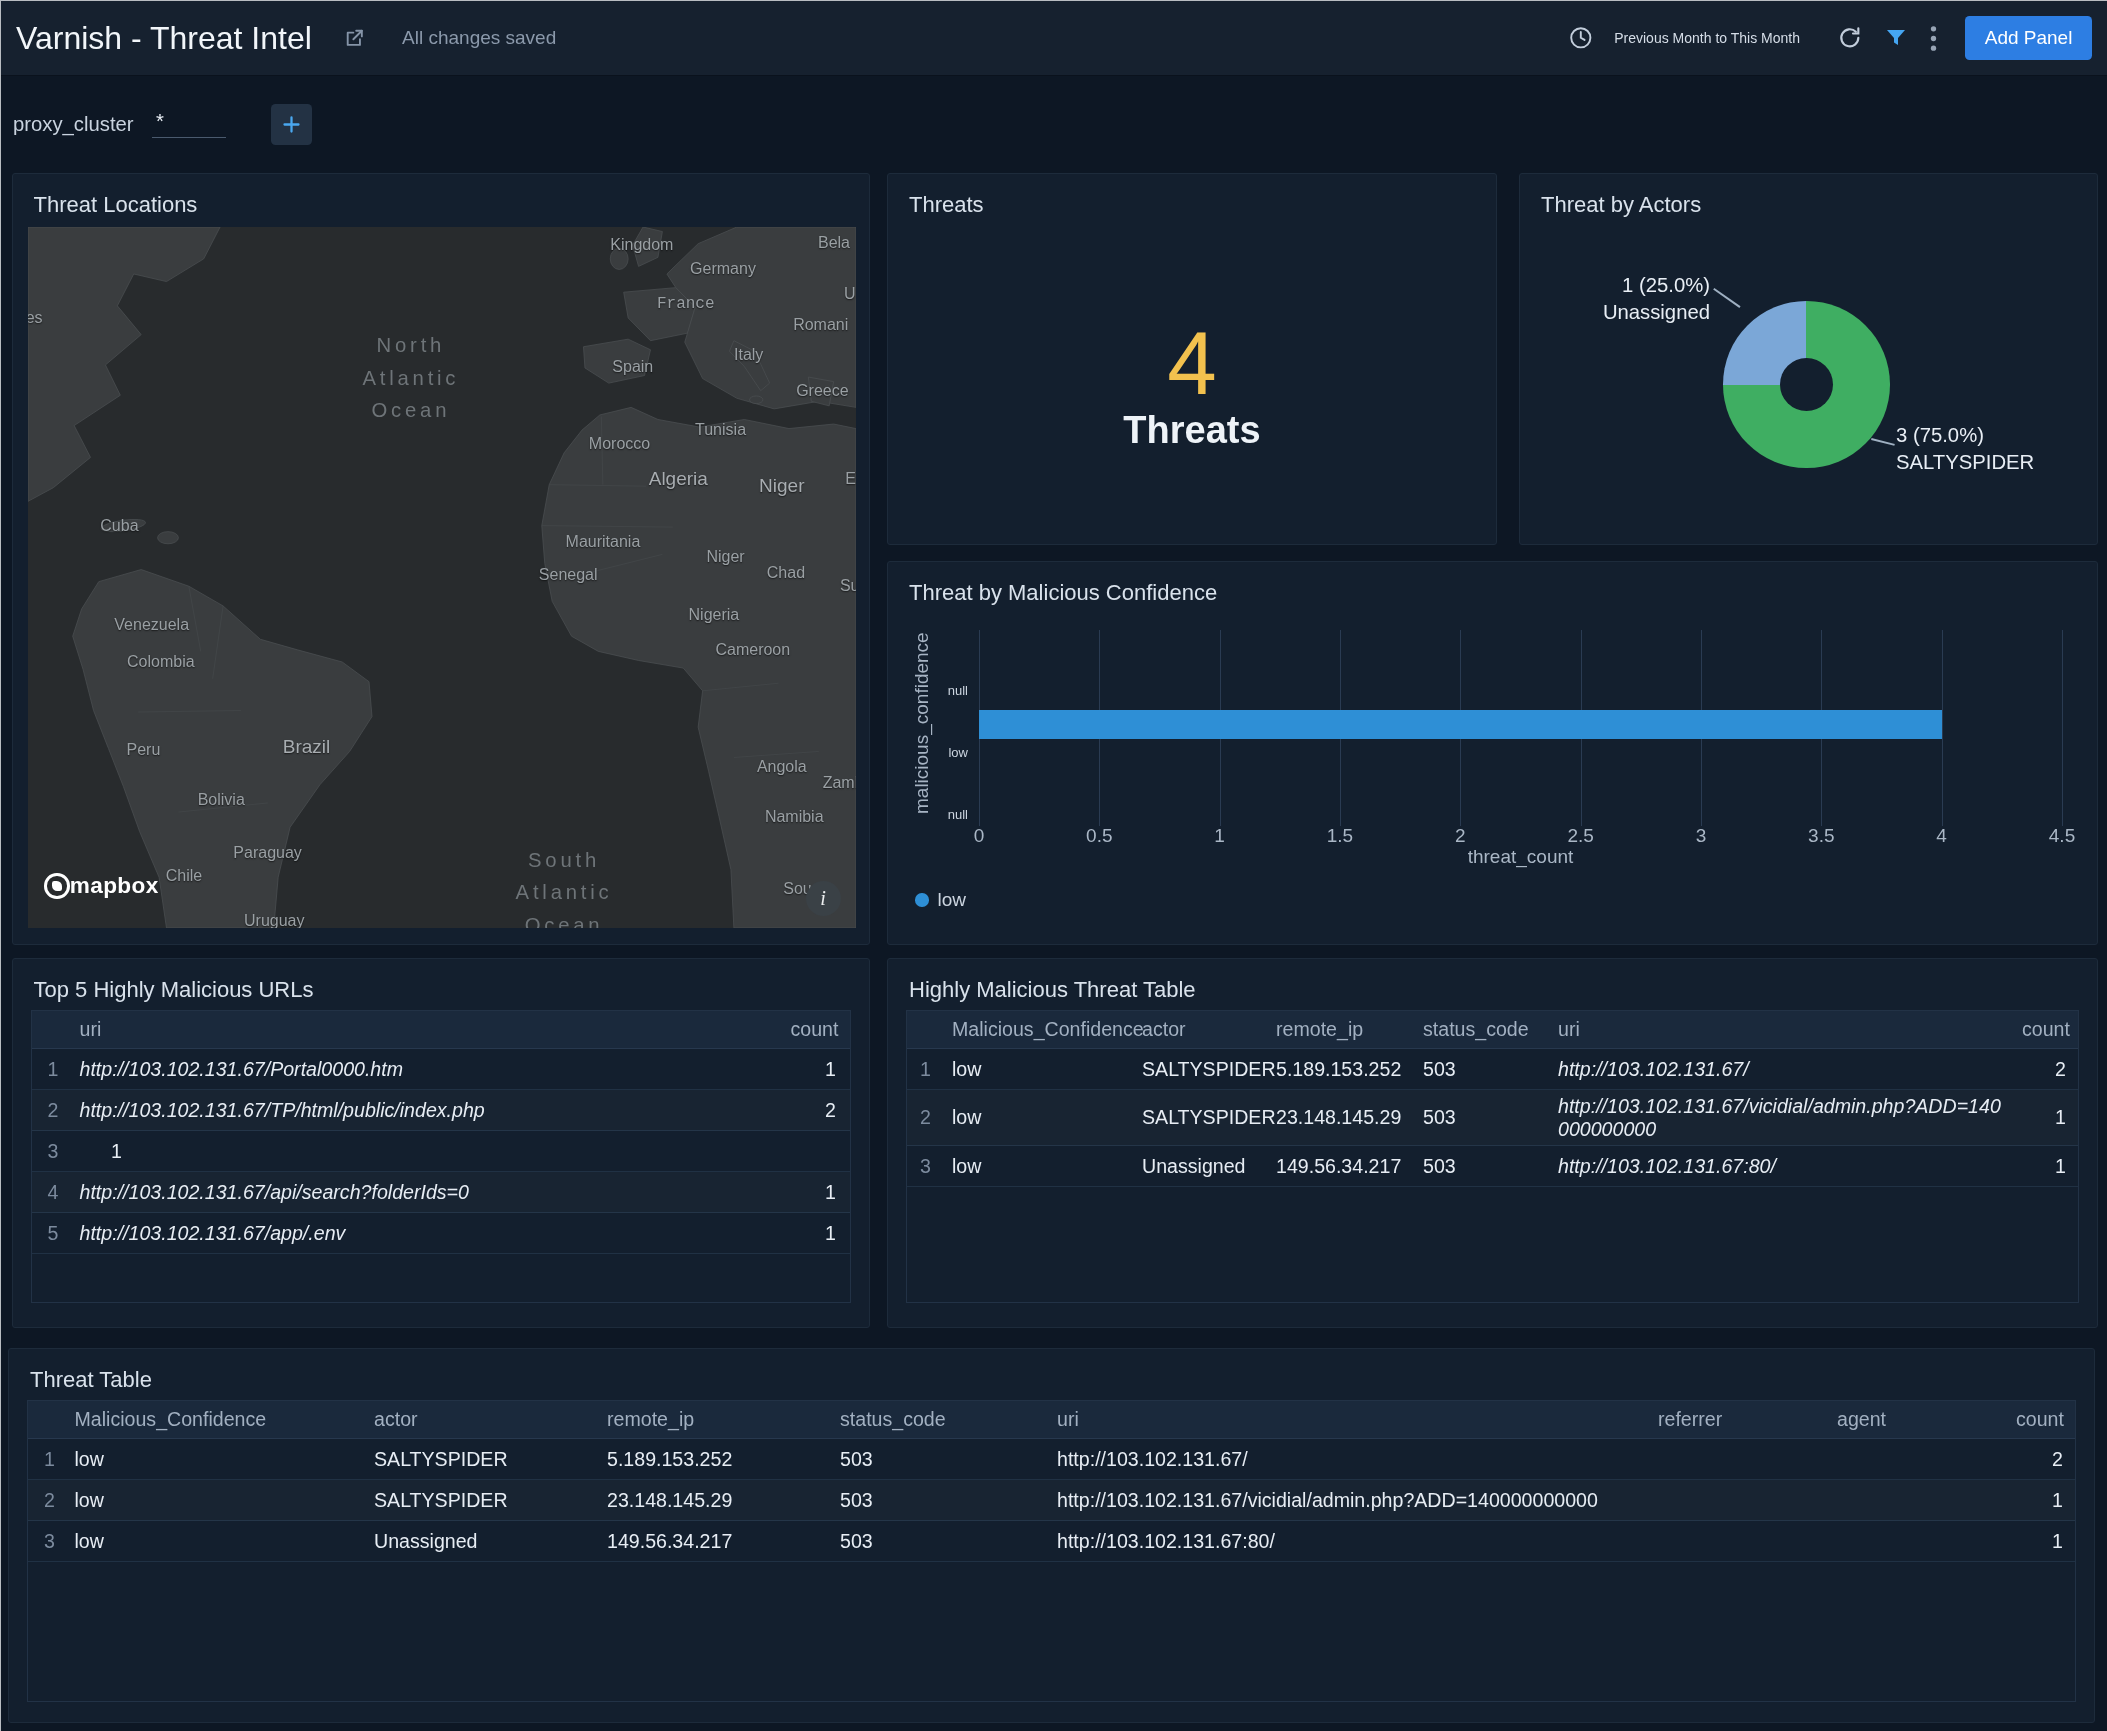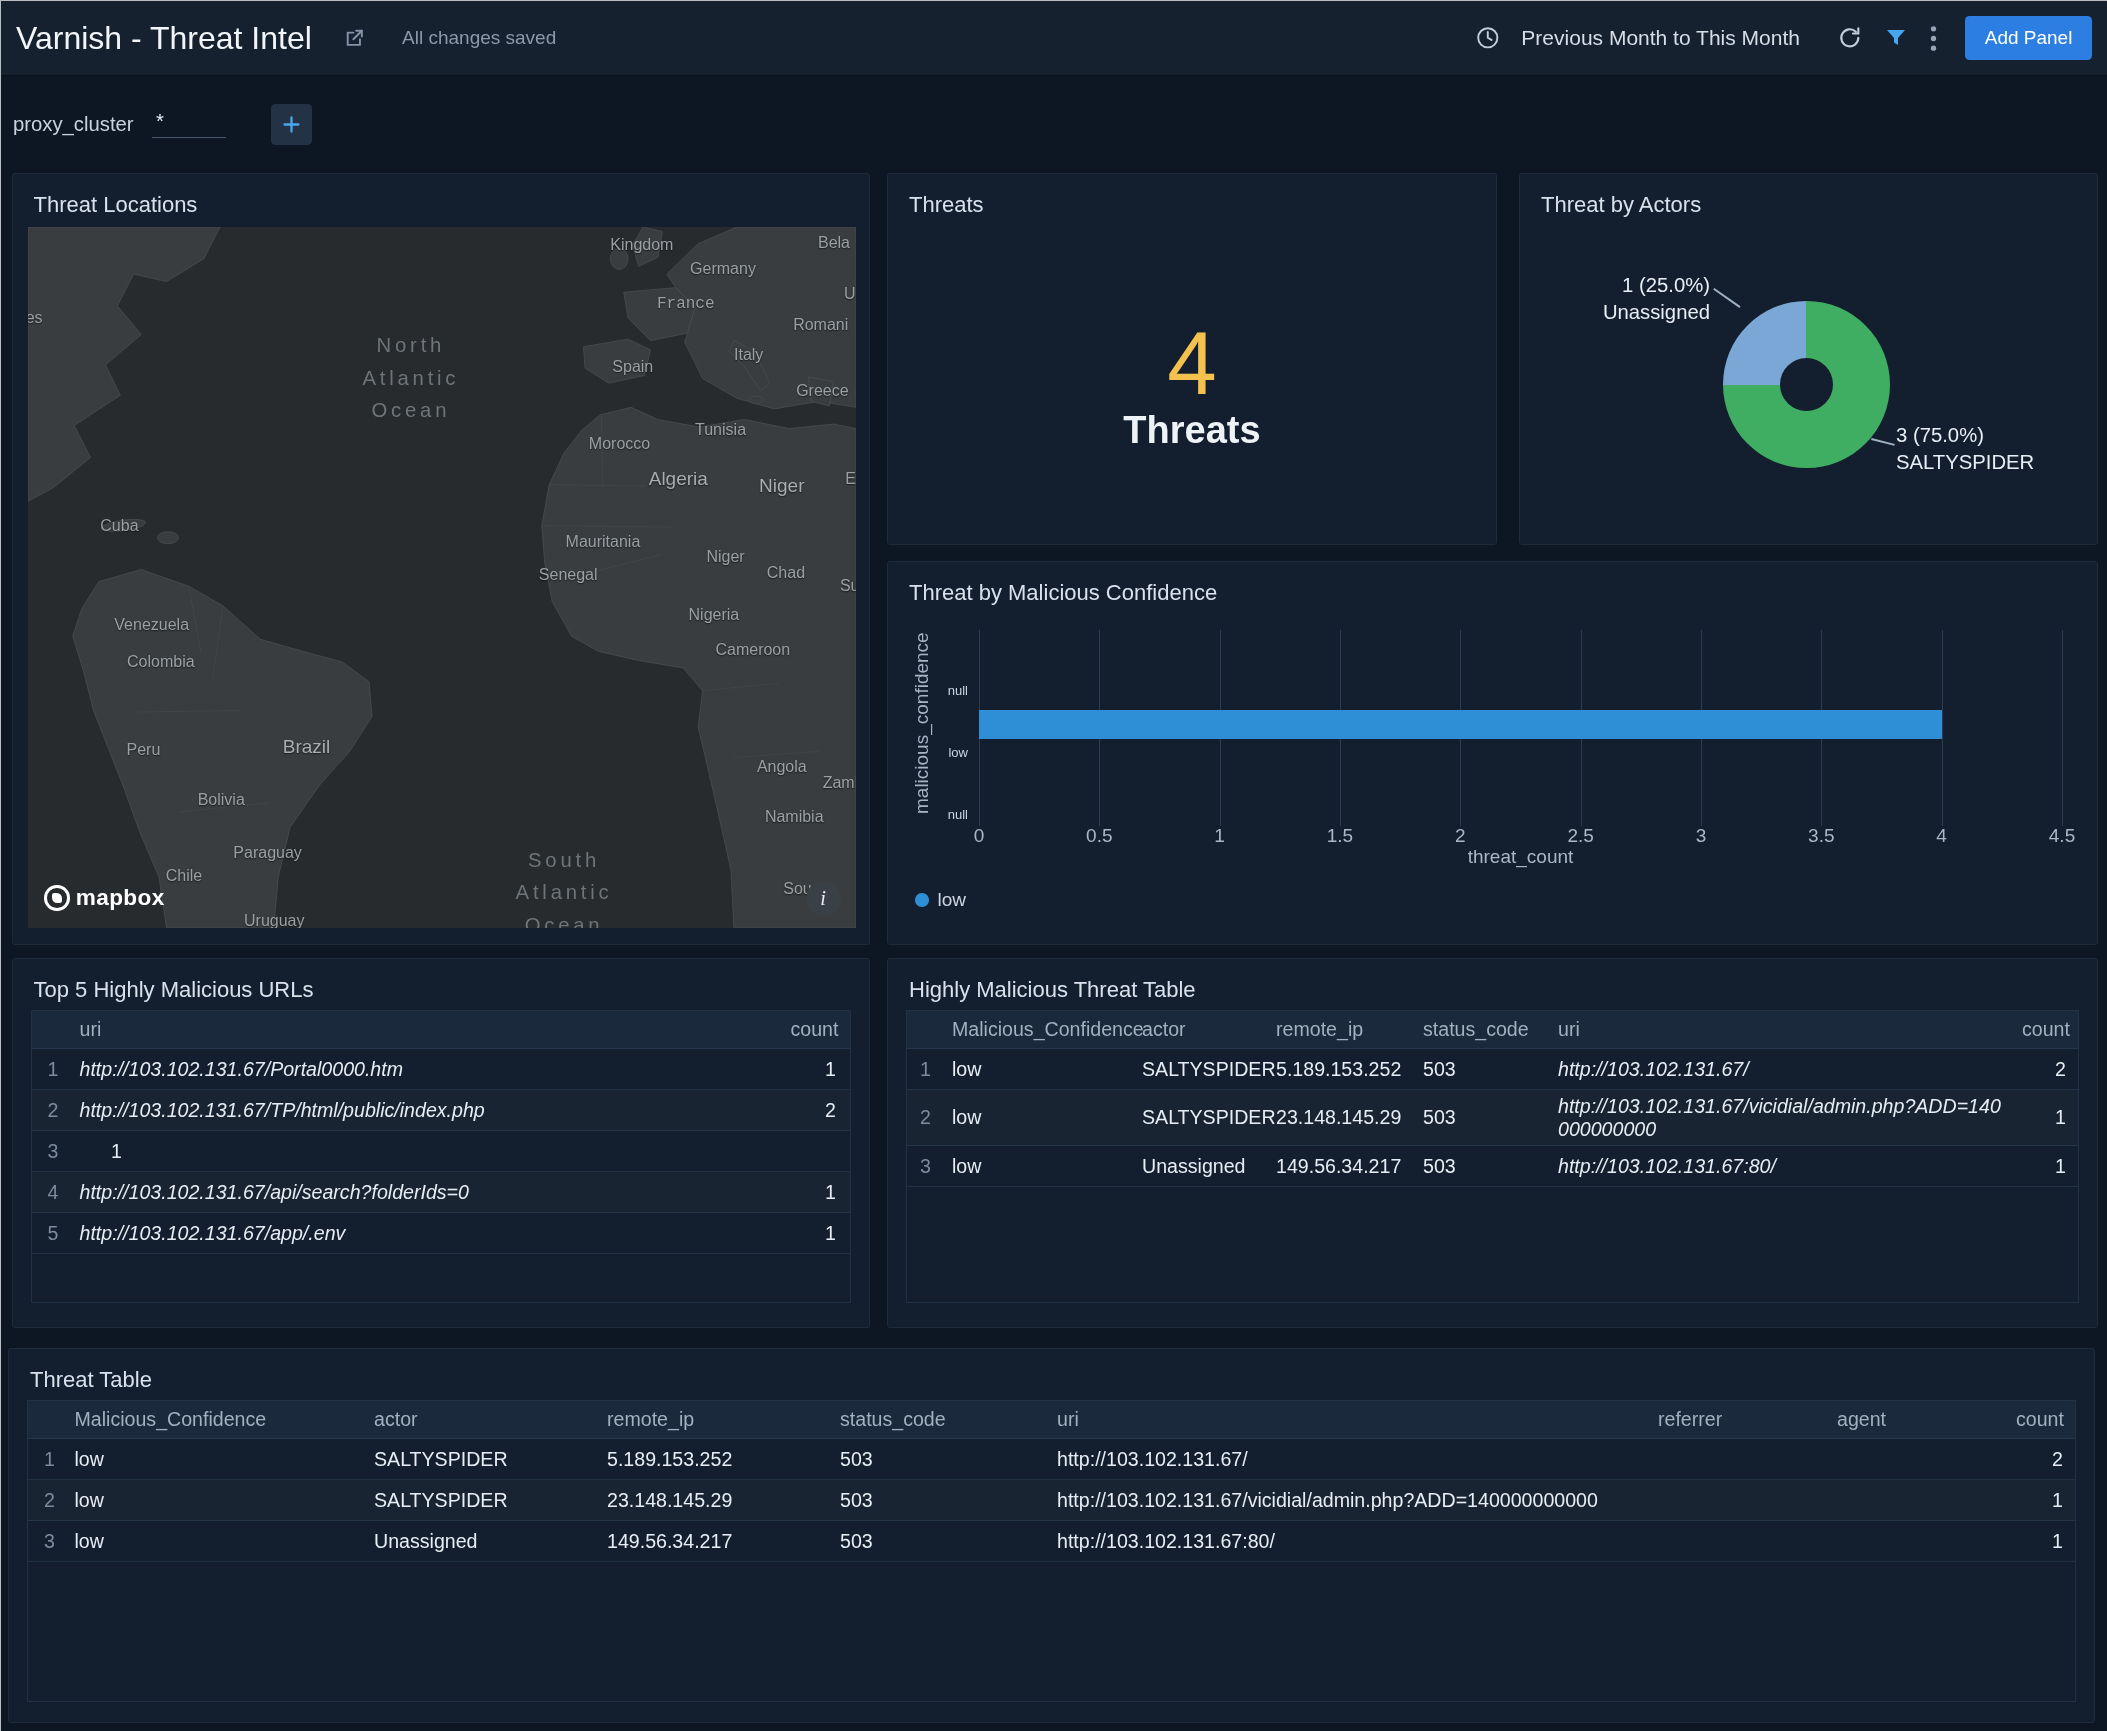--- a/index.html
+++ b/index.html
@@ -5,21 +5,21 @@
   * { margin:0; padding:0; box-sizing:border-box; }
   html,body { background:#0d1724; }
   body { font-family:"Liberation Sans", sans-serif; color:#e7edf4; }
   .screen { position:relative; width:2108px; height:1732px; background:#0d1724; overflow:hidden; border:1.5px solid #b9bdc2; }
 
   
   .topbar { position:absolute; left:0; top:0; width:100%; height:75px; background:#16212f; border-bottom:0.8px solid #0a121d; display:flex; align-items:center; padding:0 15px; }
   .topbar h1 { font-size:32px; font-weight:400; color:#f2f6fa; margin-right:21px; white-space:nowrap; }
   .saved { font-size:19px; color:#8b99ab; margin-left:25.6px; }
   .topbar-right { margin-left:auto; display:flex; align-items:center; }
-  .timerange { font-size:21px; color:#d6dee8; margin:0 27px 0 10.5px; cursor:pointer; }
+  .timerange { font-size:14px; color:#d6dee8; margin:0 27px 0 10.5px; cursor:pointer; }
   .icon-btn { display:flex; align-items:center; justify-content:center; margin:0 10.5px; cursor:pointer; }
   .add-panel { margin-left:16.6px; height:44px; padding:0 19.6px; background:#2d7ee3; color:#fff; font-size:19px; font-weight:500; border:none; border-radius:4.5px; cursor:pointer; font-family:inherit; }
 
   
   .filter-bar { position:absolute; left:12px; top:75px; height:96px; display:flex; align-items:center; }
   .filter-name { font-size:20.3px; color:#c9d3df; }
   .filter-value { display:inline-block; width:74px; margin-left:18px; border-bottom:1.5px solid #4a5a6e; color:#e8eef5; font-size:20.3px; padding:0 0 4.5px 4.5px; cursor:text; }
   .add-filter { margin-left:45px; width:41px; height:41px; background:#233244; border:none; border-radius:4.5px; display:flex; align-items:center; justify-content:center; cursor:pointer; }
 
   
@@ -33,21 +33,21 @@
   #p-top5   { left:10.5px;   top:957px; width:858px; height:370px; }
   #p-hm     { left:886px; top:957px; width:1211px; height:370px; }
   #p-tt     { left:7px;   top:1347px; width:2087px; height:375px;padding-left:48px; }
 
   
   .map { position:absolute; left:15px; top:53px; width:828px; height:701px; background:#282b2d; overflow:hidden; }
   .map svg.geo { position:absolute; inset:0; width:100%; height:100%; }
   .map-label { position:absolute; transform:translate(-50%,-50%); font-size:16px; color:#9aa0a4; white-space:nowrap; text-shadow:0 0.8px 1.5px rgba(0,0,0,.6); }
   .map-label.lg { font-size:19px; color:#a8adb1; }
   .ocean-label { position:absolute; transform:translate(-50%,-50%); font-size:20.3px; color:#6e7478; letter-spacing:3.8px; line-height:1.6; text-align:center; white-space:pre-line; }
-  .mapbox-badge { position:absolute; left:16.6px; bottom:17px; display:flex; align-items:flex-start; gap:6px; }
+  .mapbox-badge { position:absolute; left:16.6px; bottom:29px; display:flex; align-items:flex-start; gap:0; }
   .mapbox-mark { width:25.6px; height:25.6px; border:3px solid #fff; border-radius:50%; position:relative; }
   .mapbox-mark::after { content:""; position:absolute; left:4.5px; top:4.5px; width:10.5px; height:10.5px; background:#fff; border-radius:2.3px 50% 2.3px 50%; }
   .mapbox-word { font-size:22.6px; font-weight:700; color:#fff; letter-spacing:0.4px; }
   .map-info { position:absolute; right:15px; bottom:12px; width:35px; height:35px; border-radius:50%; background:#3a4146; color:#eceeef; display:flex; align-items:center; justify-content:center; font-size:20.3px; font-family:"Liberation Serif", serif; font-style:italic; cursor:pointer; }
 
   
   .big-value { position:absolute; left:0; top:138px; width:100%; text-align:center; font-size:89px; font-weight:500; color:#f2c14e; }
   .big-label { position:absolute; left:0; top:235px; width:100%; text-align:center; font-size:38px; font-weight:600; color:#eef3f8; }
 
   

